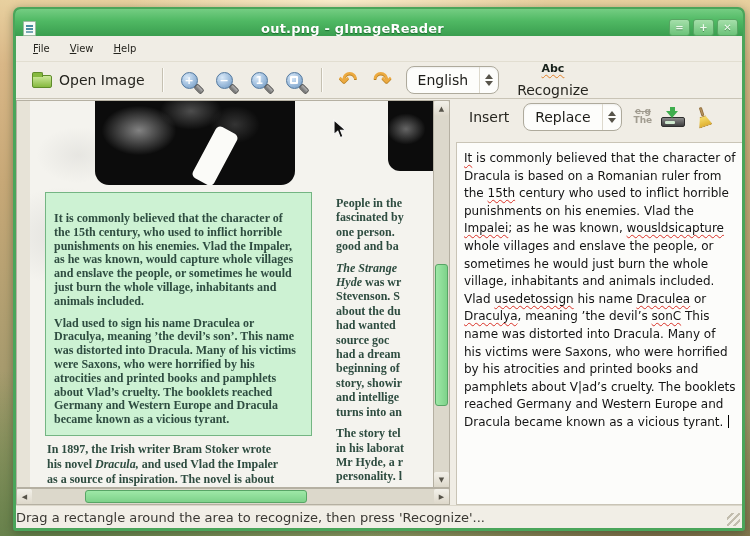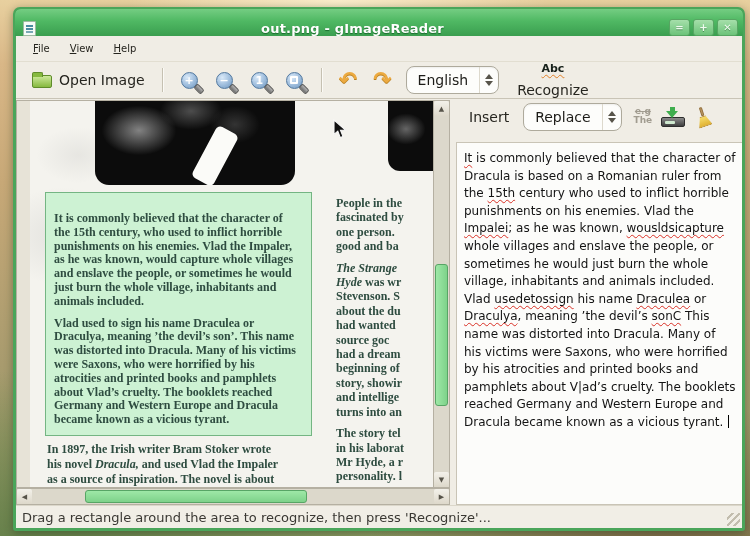--- a/index.html
+++ b/index.html
@@ -106,21 +106,21 @@
   .saveic .slot { position:absolute; bottom:3px; left:4px; width:10px; height:3px; background:#cfe9cf; border-radius:1px; }
   .saveic .stem { position:absolute; top:0; left:9px; width:5px; height:5px; background:#3fae4e; }
   .saveic .arr { position:absolute; top:4px; left:5px; width:0; height:0; border-left:6.5px solid transparent; border-right:6.5px solid transparent; border-top:7px solid #3fae4e; }
   .broom { position:relative; width:18px; height:21px; transform:rotate(-18deg); }
   .broom .handle { position:absolute; top:0; left:8px; width:3px; height:9px; background:#c19a62; border:1px solid #93713f; border-radius:1px; }
   .broom .head { position:absolute; top:9px; left:2px; width:14px; height:11px; background:linear-gradient(#f6dc6a,#e0b232); border:1px solid #b8891f; clip-path:polygon(30% 0,70% 0,100% 100%,0 100%); }
   .ocr-textarea { position:absolute; left:0; top:42px; right:0; bottom:0; background:#fcfcfa; border:1px solid #c9c4b6; border-right:none; padding:7px 6px 0 7px; font-size:12px; line-height:17.6px; color:#141414; }
   .err { text-decoration:underline wavy #d93025 1px; text-decoration-skip-ink:none; text-underline-offset:2px; }
   .caret { display:inline-block; width:1px; height:13px; background:#000; vertical-align:-2px; margin-left:1px; }
   
-  .statusbar { position:absolute; left:0; bottom:0; right:0; height:23px; background:#f1eee6; border-top:1px solid #dbd7ca; display:flex; align-items:center; padding-left:6px; font-size:13px; color:#3a3833; }
+  .statusbar { position:absolute; left:0; bottom:0; right:0; height:23px; background:#f1eee6; border-top:1px solid #dbd7ca; display:flex; align-items:center; font-size:13px; color:#3a3833; }
   .grip { position:absolute; right:2px; bottom:2px; width:13px; height:13px;
     background:repeating-linear-gradient(135deg, transparent 0 3px, #c2bdae 3px 5px); }
 </style>
 </head>
 <body>
 
 <div class="window">
 
   <div class="titlebar">
     <span class="app-icon"></span>

